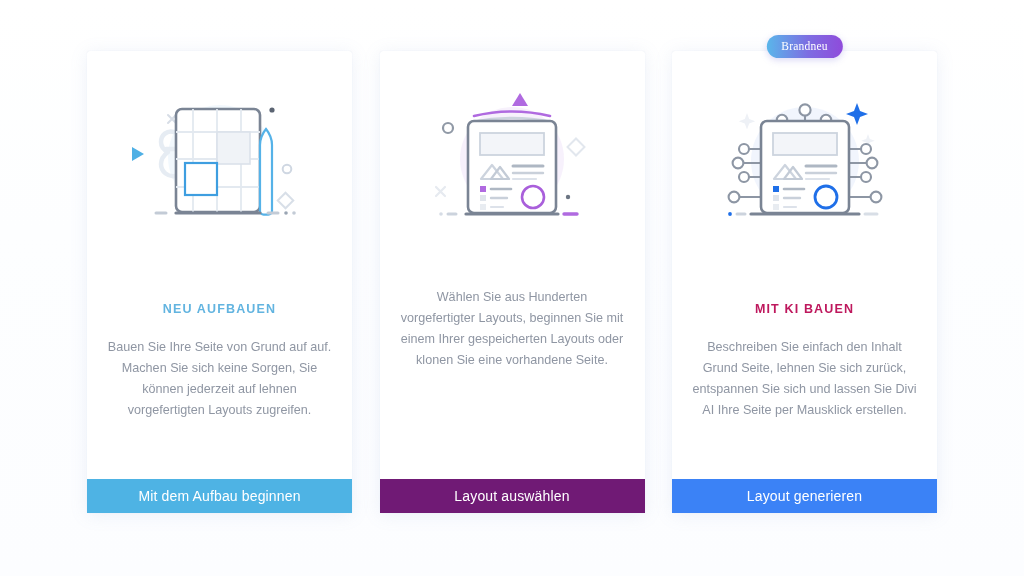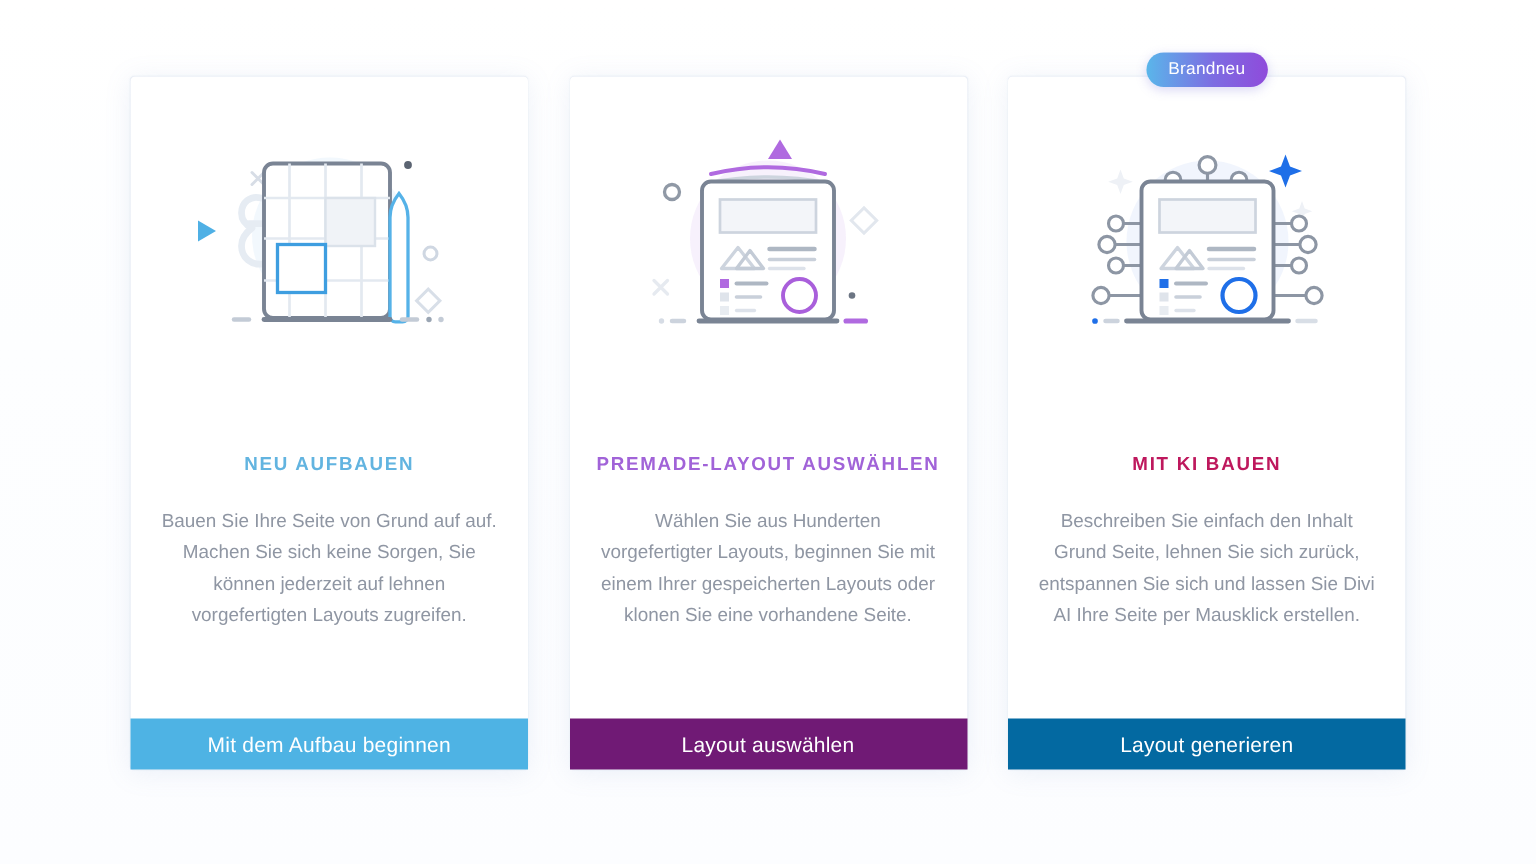--- a/index.html
+++ b/index.html
@@ -79,20 +79,21 @@
     top: -16px;
     left: 50%;
     transform: translateX(-50%);
     padding: 5px 15px 6px;
     border-radius: 16px;
     font-size: 11.5px;
     color: #ffffff;
     letter-spacing: .2px;
     white-space: nowrap;
     box-shadow: 0 2px 7px rgba(120,110,220,0.28);
+    font-family: Liberation Serif, serif;
   }
   svg { display: block; }
 </style>
 </head>
 <body>
 
 <div class="stage">
   <div class="cards">
 
     <div class="card">
@@ -182,21 +183,20 @@
           <circle cx="121" cy="120" r="11" fill="none" stroke="#a95fdb" stroke-width="2.6"></circle>
 
           <g stroke-linecap="round">
             <line x1="54" y1="137" x2="146" y2="137" stroke="#7a8494" stroke-width="3.2"></line>
             <line x1="36" y1="137" x2="44" y2="137" stroke="#ccd3dd" stroke-width="3"></line>
             <circle cx="29" cy="137" r="1.8" fill="#d6dce5"></circle>
             <line x1="152" y1="137" x2="165" y2="137" stroke="#b06ae0" stroke-width="3.4"></line>
           </g>
         </svg>
       </div>
-      <div class="card-title" style="color:#a163d8">PREMADE-LAYOUT AUSWÄHLEN</div>
       <div class="card-desc">Wählen Sie aus Hunderten vorgefertigter Layouts, beginnen Sie mit einem Ihrer gespeicherten Layouts oder klonen Sie eine vorhandene Seite.</div>
       <button class="cta" style="background:#701a75">Layout auswählen</button>
     </div>
 
     <div class="card">
       <div class="badge" style="background:linear-gradient(90deg,#5ab6ea 0%,#7d6ce2 55%,#8f4bdb 100%)">Brandneu</div>
       <div class="illus-wrap">
         <svg width="200" height="175" viewBox="0 0 200 175">
           <circle cx="100" cy="84" r="54" fill="#eef3fc" opacity="0.8"></circle>
 
@@ -260,17 +260,17 @@
           <g stroke-linecap="round">
             <line x1="46" y1="137" x2="154" y2="137" stroke="#7a8494" stroke-width="3.2"></line>
             <line x1="32" y1="137" x2="40" y2="137" stroke="#ccd3dd" stroke-width="3"></line>
             <circle cx="25" cy="137" r="1.9" fill="#1f6fe8"></circle>
             <line x1="160" y1="137" x2="172" y2="137" stroke="#d8dee6" stroke-width="3"></line>
           </g>
         </svg>
       </div>
       <div class="card-title" style="color:#be185d">MIT KI BAUEN</div>
       <div class="card-desc">Beschreiben Sie einfach den Inhalt Grund Seite, lehnen Sie sich zurück, entspannen Sie sich und lassen Sie Divi AI Ihre Seite per Mausklick erstellen.</div>
-      <button class="cta" style="background:#0369a1">Layout generieren</button>
+      <button class="cta" style="background:#3b82f6">Layout generieren</button>
     </div>
 
   </div>
 </div>
 
 </body></html>

